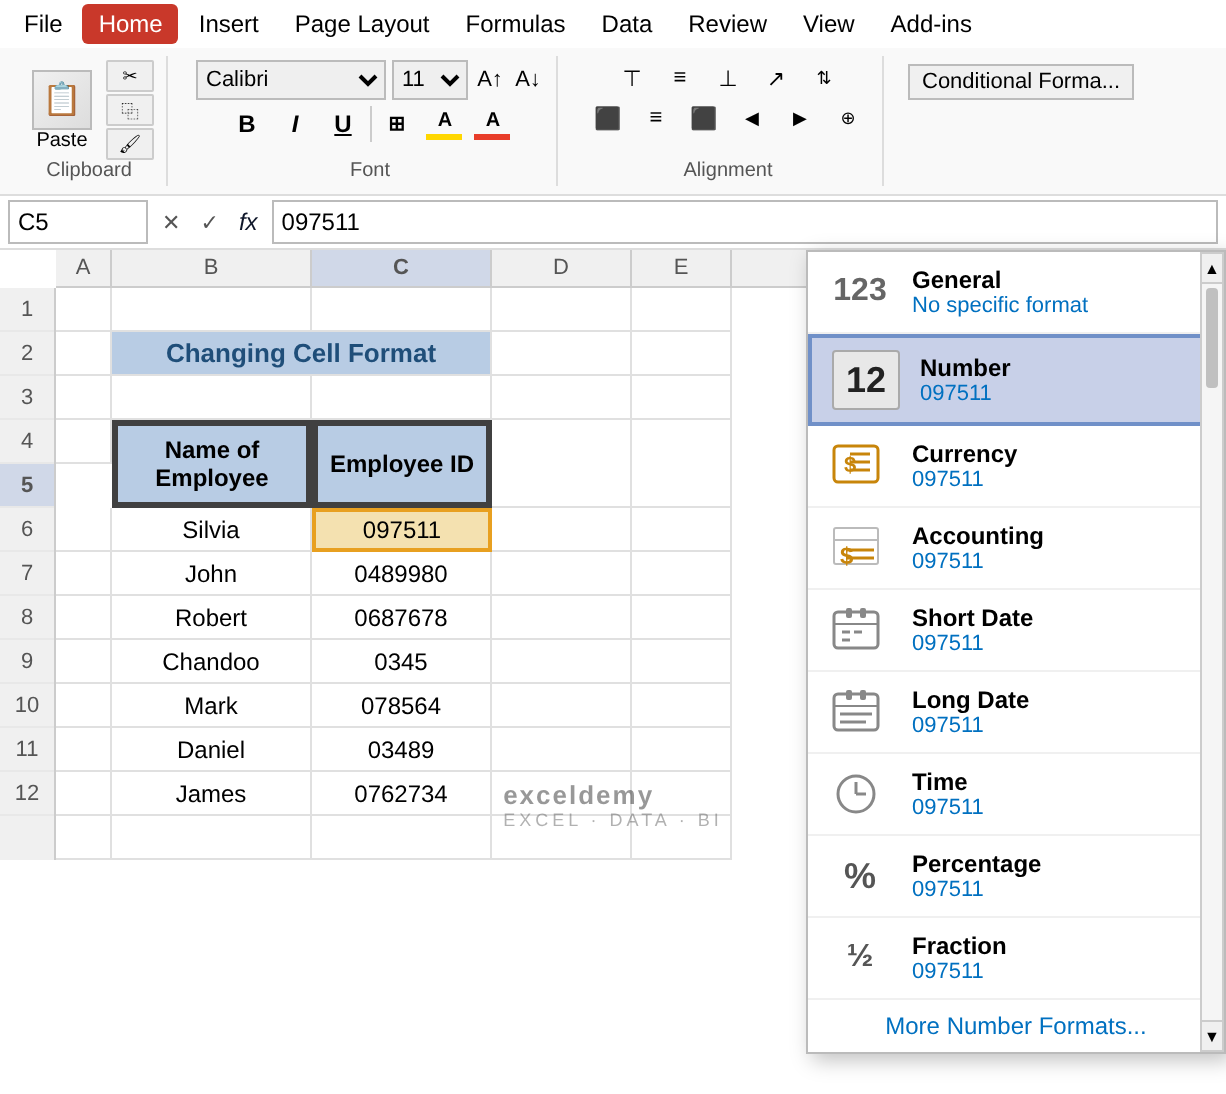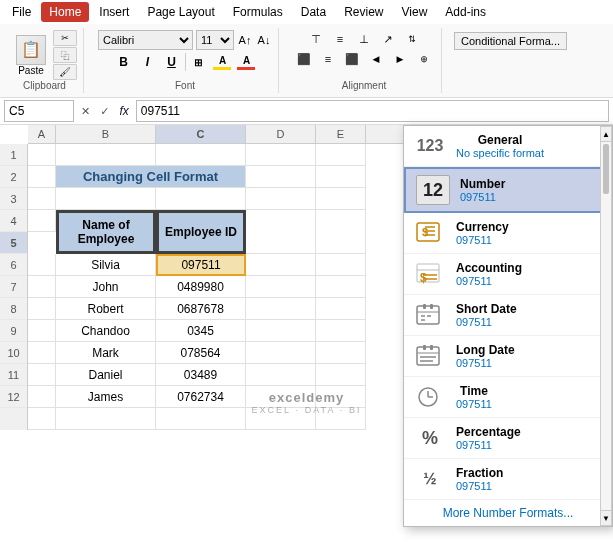--- a/index.html
+++ b/index.html
@@ -50,21 +50,21 @@
 
     
     .cell-title { background: #b8cce4; text-align: center; justify-content: center; font-weight: bold; font-size: 13px; color: #1f4e79; }
     .cell-header { background: #b8cce4; font-weight: bold; text-align: center; justify-content: center; border: 3px solid #404040; }
     .cell-selected { background: #f4e1b0; border: 2px solid #e8a020; }
     .cell-data { text-align: center; justify-content: center; }
     .cell-empty { background: #fff; }
     .dropdown-item { display: flex; align-items: center; padding: 6px 10px; cursor: pointer; gap: 10px; border-bottom: 1px solid #f0f0f0; }
     .dropdown-icon { width: 32px; height: 28px; display: flex; align-items: center; justify-content: center; flex-shrink: 0; }
     .dropdown-text { display: flex; flex-direction: column; }
-    .dropdown-label { font-size: 12px; font-weight: bold; color: #000; text-align: center; }
+    .dropdown-label { font-size: 12px; font-weight: bold; color: #000; }
     .dropdown-value { font-size: 11px; color: #0070c0; }
     .dropdown-more { text-align: center; padding: 6px; font-size: 12px; color: #0070c0; cursor: pointer; }
   </style>
 </head>
 <body>
 
 <div class="menu-bar">
   <span class="menu-item">File</span>
   <span class="menu-item active">Home</span>
   <span class="menu-item">Insert</span>
@@ -402,17 +402,17 @@
 
     <div style="position:absolute; right:0; top:0; bottom:0; width:12px; display:flex; flex-direction:column;">
       <div style="height:16px; background:#f0f0f0; border:1px solid #ccc; display:flex; align-items:center; justify-content:center; font-size:8px; cursor:pointer;">▲</div>
       <div style="flex:1; background:#f5f5f5; border-left:1px solid #ccc; border-right:1px solid #ccc; position:relative;">
         <div style="background:#c0c0c0; height:50px; margin:2px; border-radius:2px; cursor:pointer;"></div>
       </div>
       <div style="height:16px; background:#f0f0f0; border:1px solid #ccc; display:flex; align-items:center; justify-content:center; font-size:8px; cursor:pointer;">▼</div>
     </div>
   </div>
 
-  <div style="position:absolute; bottom:15px; left:50%; transform:translateX(-50%); opacity:0.5; text-align:center; pointer-events:none;">
+  <div style="position:absolute; bottom:15px; left:50%; transform:translateX(-50%); opacity:0.5; pointer-events:none;">
     <div style="font-size:13px; font-weight:bold; color:#333; letter-spacing:1px;">exceldemy</div>
     <div style="font-size:9px; color:#666; letter-spacing:2px;">EXCEL · DATA · BI</div>
   </div>
 </div>
 
 </body></html>

